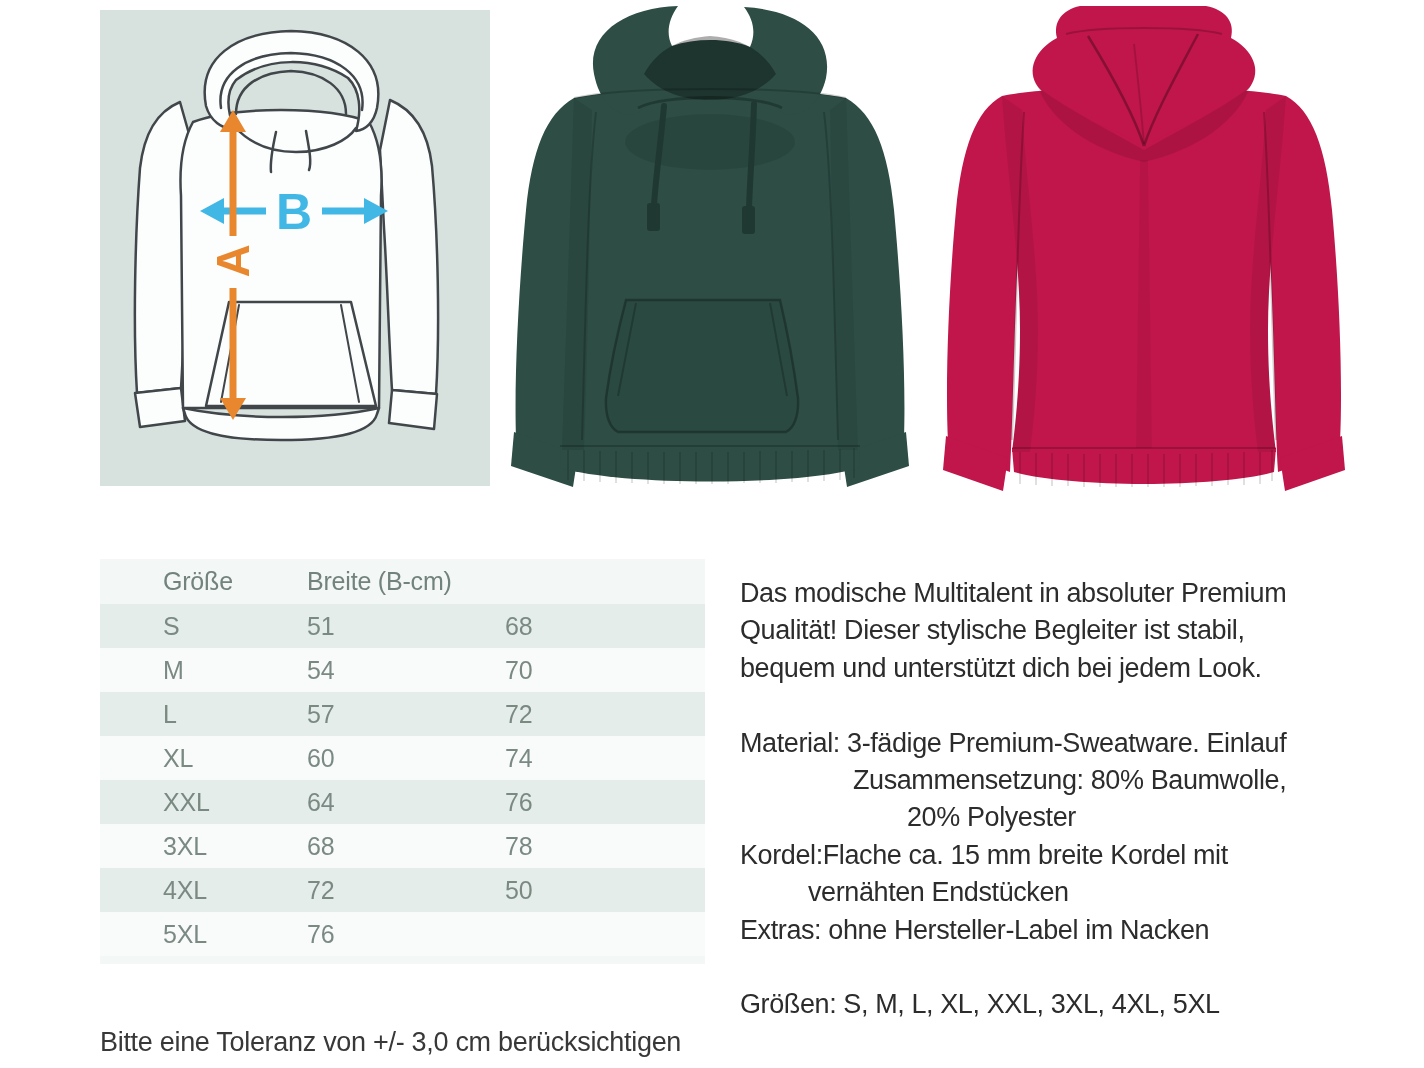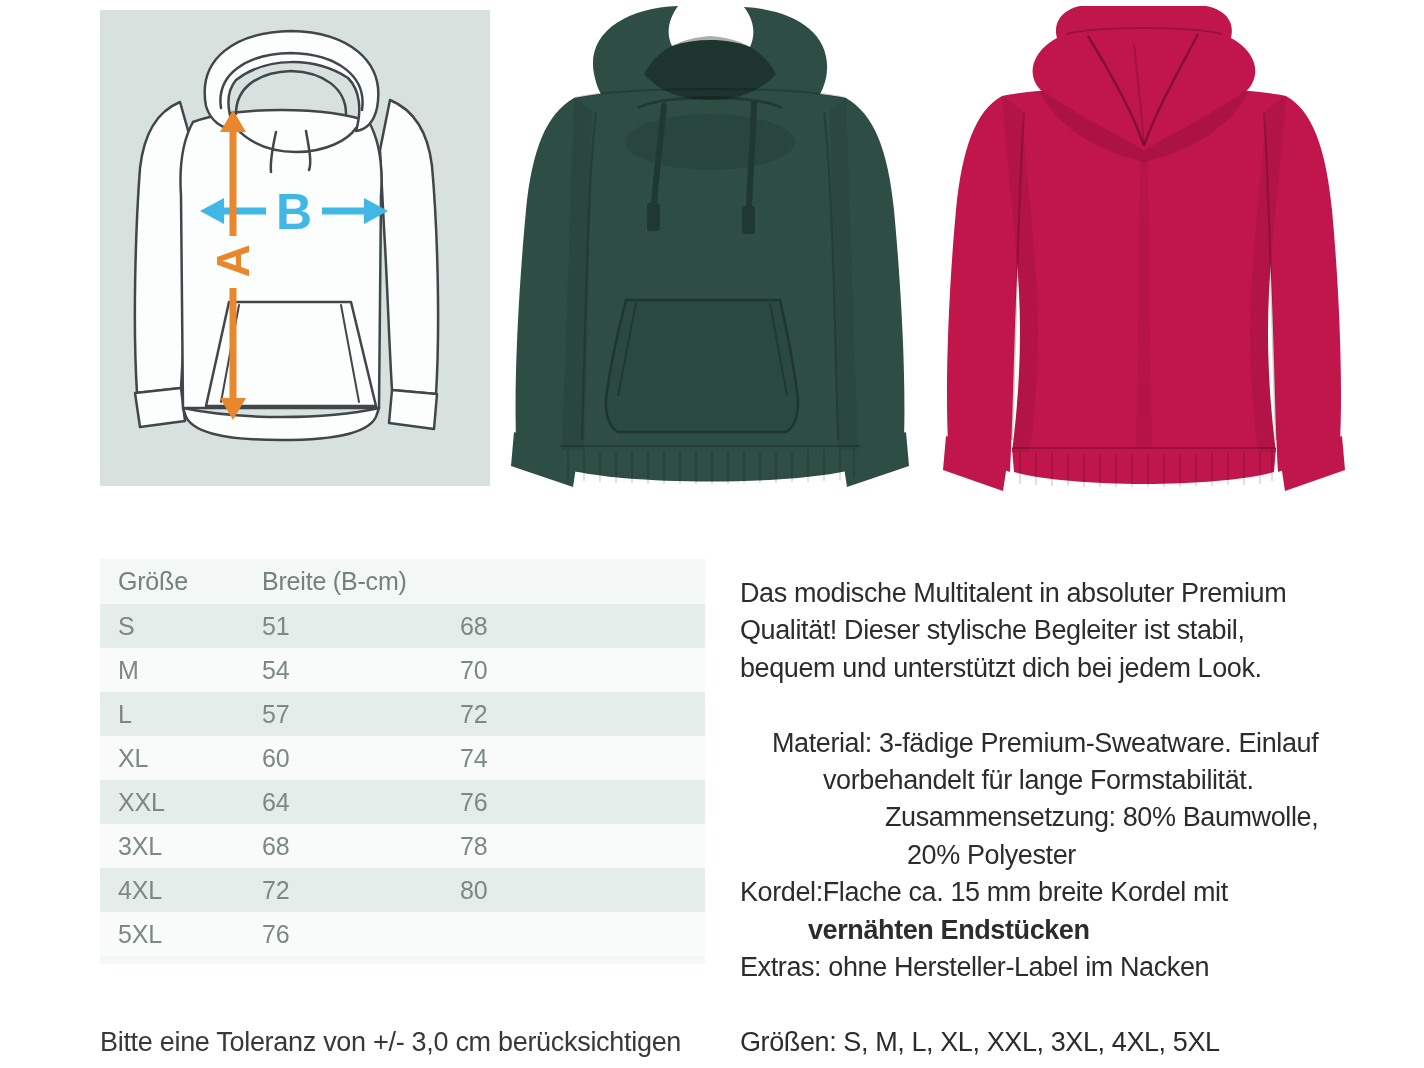--- a/index.html
+++ b/index.html
@@ -18,21 +18,21 @@
   .back{position:absolute;left:938px;top:0px;width:410px;height:500px;}
   
   .table{
     position:absolute;left:100px;top:559px;width:605px;
     background:#f3f7f5;padding-bottom:8px;
     color:#7a8a83;font-size:25px;letter-spacing:-0.2px;
   }
   .trow{display:grid;grid-template-columns:144px 198px 1fr;align-items:center;height:44px;padding-left:18px;background:#f9fbfa;}
   .trow.head{height:45px;background:#f3f7f5;color:#72827c;}
   .trow.shade{background:#e5edea;}
-  .tcell{white-space:nowrap;}
+  .tcell{white-space:nowrap;margin-left:45px;}
   
   .note{
     position:absolute;left:100px;top:1027px;
     font-size:27px;color:#383838;letter-spacing:-0.3px;white-space:pre;
   }
   
   .desc{
     position:absolute;left:740px;top:551px;
     font-size:27px;line-height:37.4px;color:#2c2c2c;letter-spacing:-0.4px;
   }
@@ -177,40 +177,39 @@
           <div class="tcell c2">76</div>
         </div>
         <div class="trow">
           <div class="tcell c0">3XL</div>
           <div class="tcell c1">68</div>
           <div class="tcell c2">78</div>
         </div>
         <div class="trow shade">
           <div class="tcell c0">4XL</div>
           <div class="tcell c1">72</div>
-          <div class="tcell c2">80</div>
+          <div class="tcell c2">50</div>
         </div>
         <div class="trow">
           <div class="tcell c0">5XL</div>
           <div class="tcell c1">76</div>
         </div>
       </div>
   </div>
 
   <div class="note">Bitte eine Toleranz von +/- 3,0 cm berücksichtigen</div>
 
   <div class="desc">
       <div class="dline" style="padding-left: 0px; margin-top: 24px;">Das modische Multitalent in absoluter Premium</div>
       <div class="dline" style="padding-left: 0px;">Qualität! Dieser stylische Begleiter ist stabil,</div>
       <div class="dline" style="padding-left: 0px;">bequem und unterstützt dich bei jedem Look.</div>
       <div class="dline" style="padding-left: 0px;">&nbsp;</div>
-      <div class="dline" style="padding-left: 0px; margin-left: 32px;">Material: 3-fädige Premium-Sweatware. Einlauf</div>
-      <div class="dline" style="padding-left: 83px;">vorbehandelt für lange Formstabilität.</div>
+      <div class="dline" style="padding-left: 0px;">Material: 3-fädige Premium-Sweatware. Einlauf</div>
       <div class="dline" style="padding-left: 0px; text-align: right;">Zusammensetzung: 80% Baumwolle,</div>
       <div class="dline" style="padding-left: 167px;">20% Polyester</div>
       <div class="dline" style="padding-left: 0px;">Kordel:Flache ca. 15 mm breite Kordel mit</div>
-      <div class="dline" style="padding-left: 68px; font-weight: bold;">vernähten Endstücken</div>
+      <div class="dline" style="padding-left: 68px;">vernähten Endstücken</div>
       <div class="dline" style="padding-left: 0px;">Extras: ohne Hersteller-Label im Nacken</div>
       <div class="dline" style="padding-left: 0px;">&nbsp;</div>
       <div class="dline" style="padding-left: 0px;">Größen: S, M, L, XL, XXL, 3XL, 4XL, 5XL</div>
     </div>
 
 </div>
 
 </body></html>

